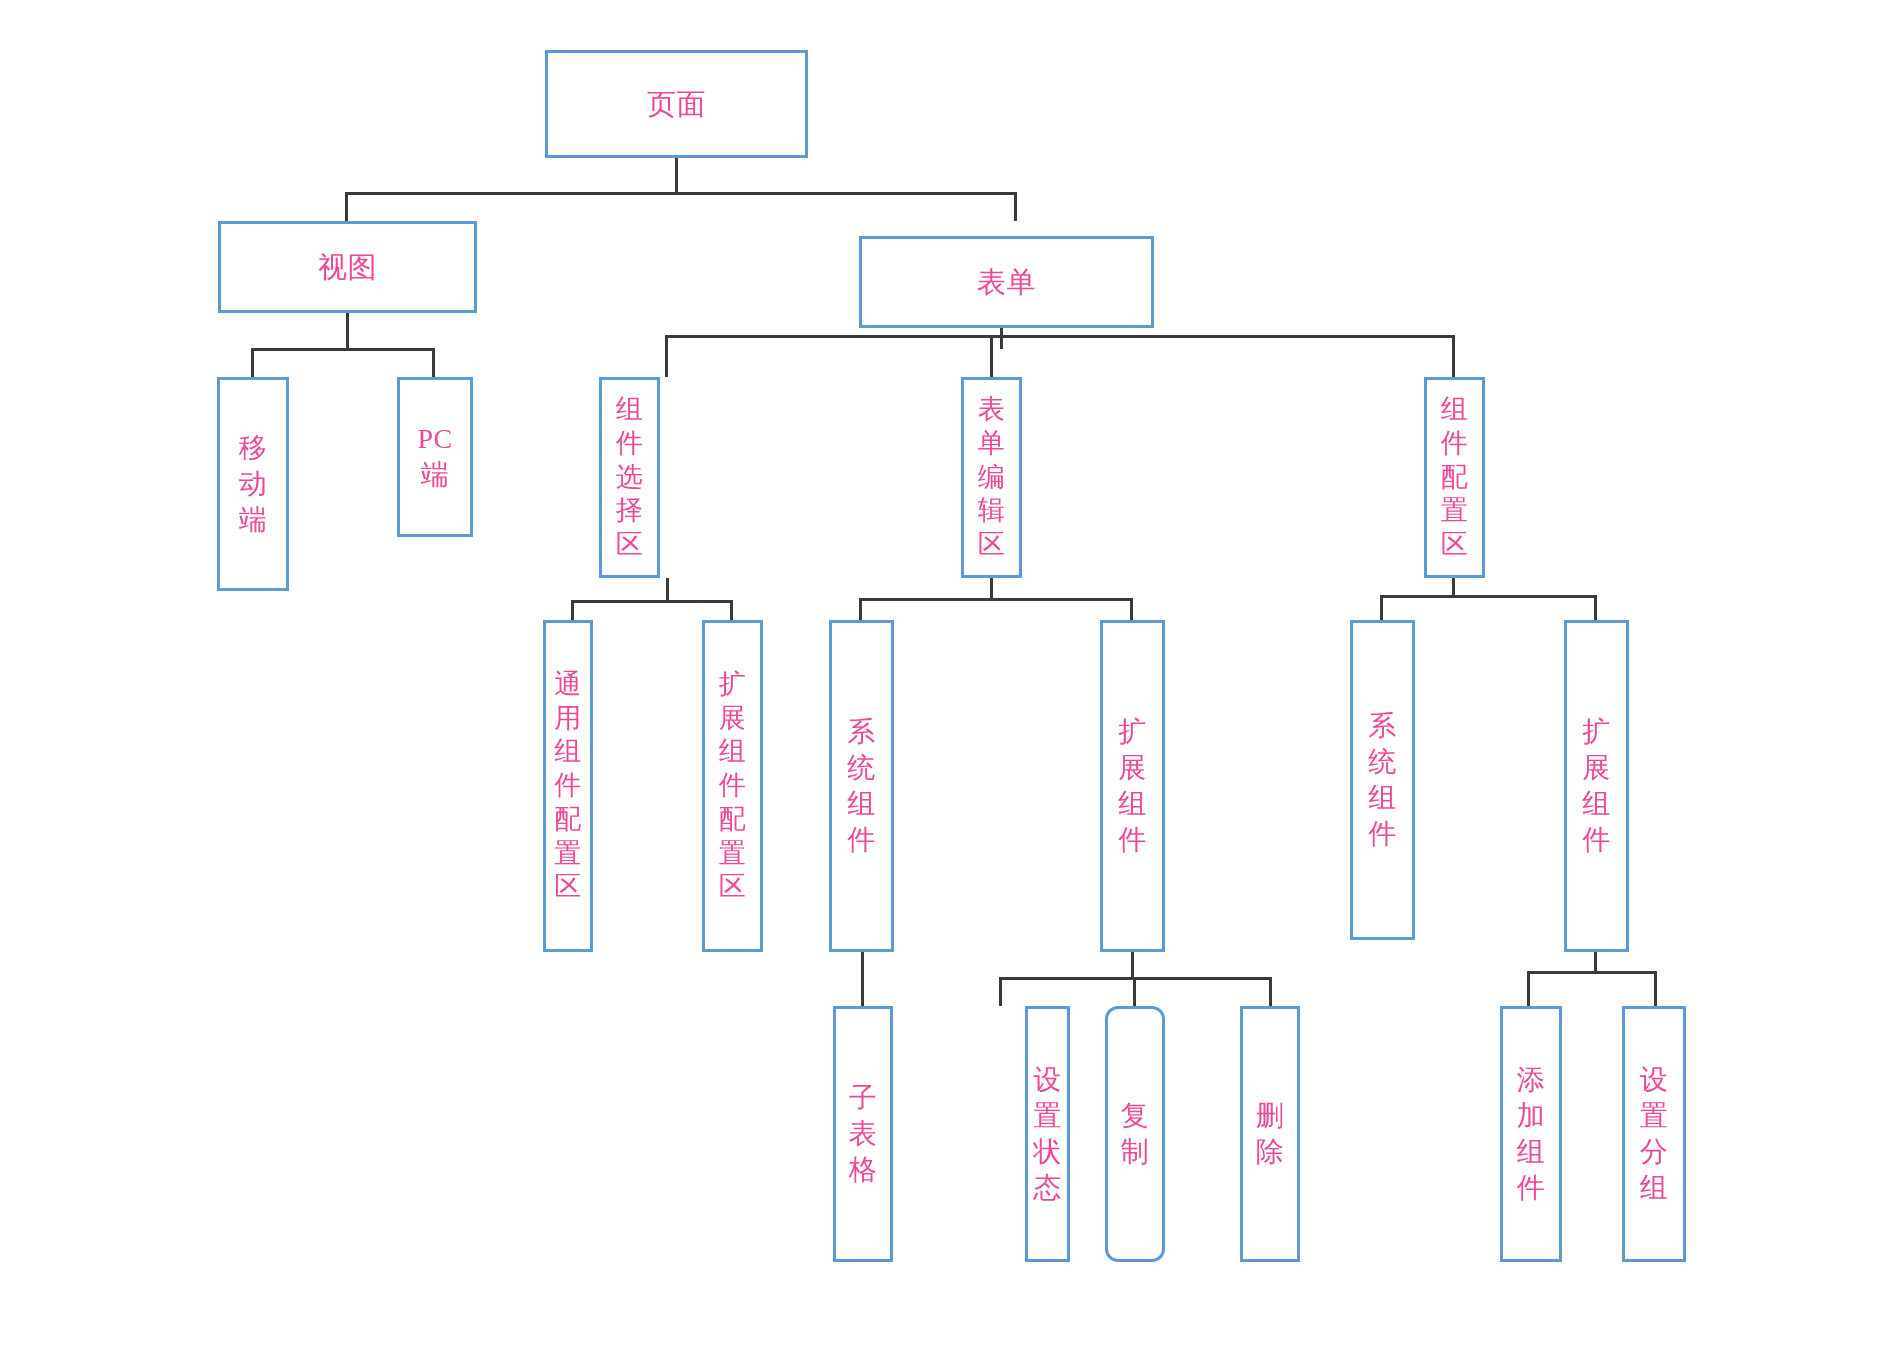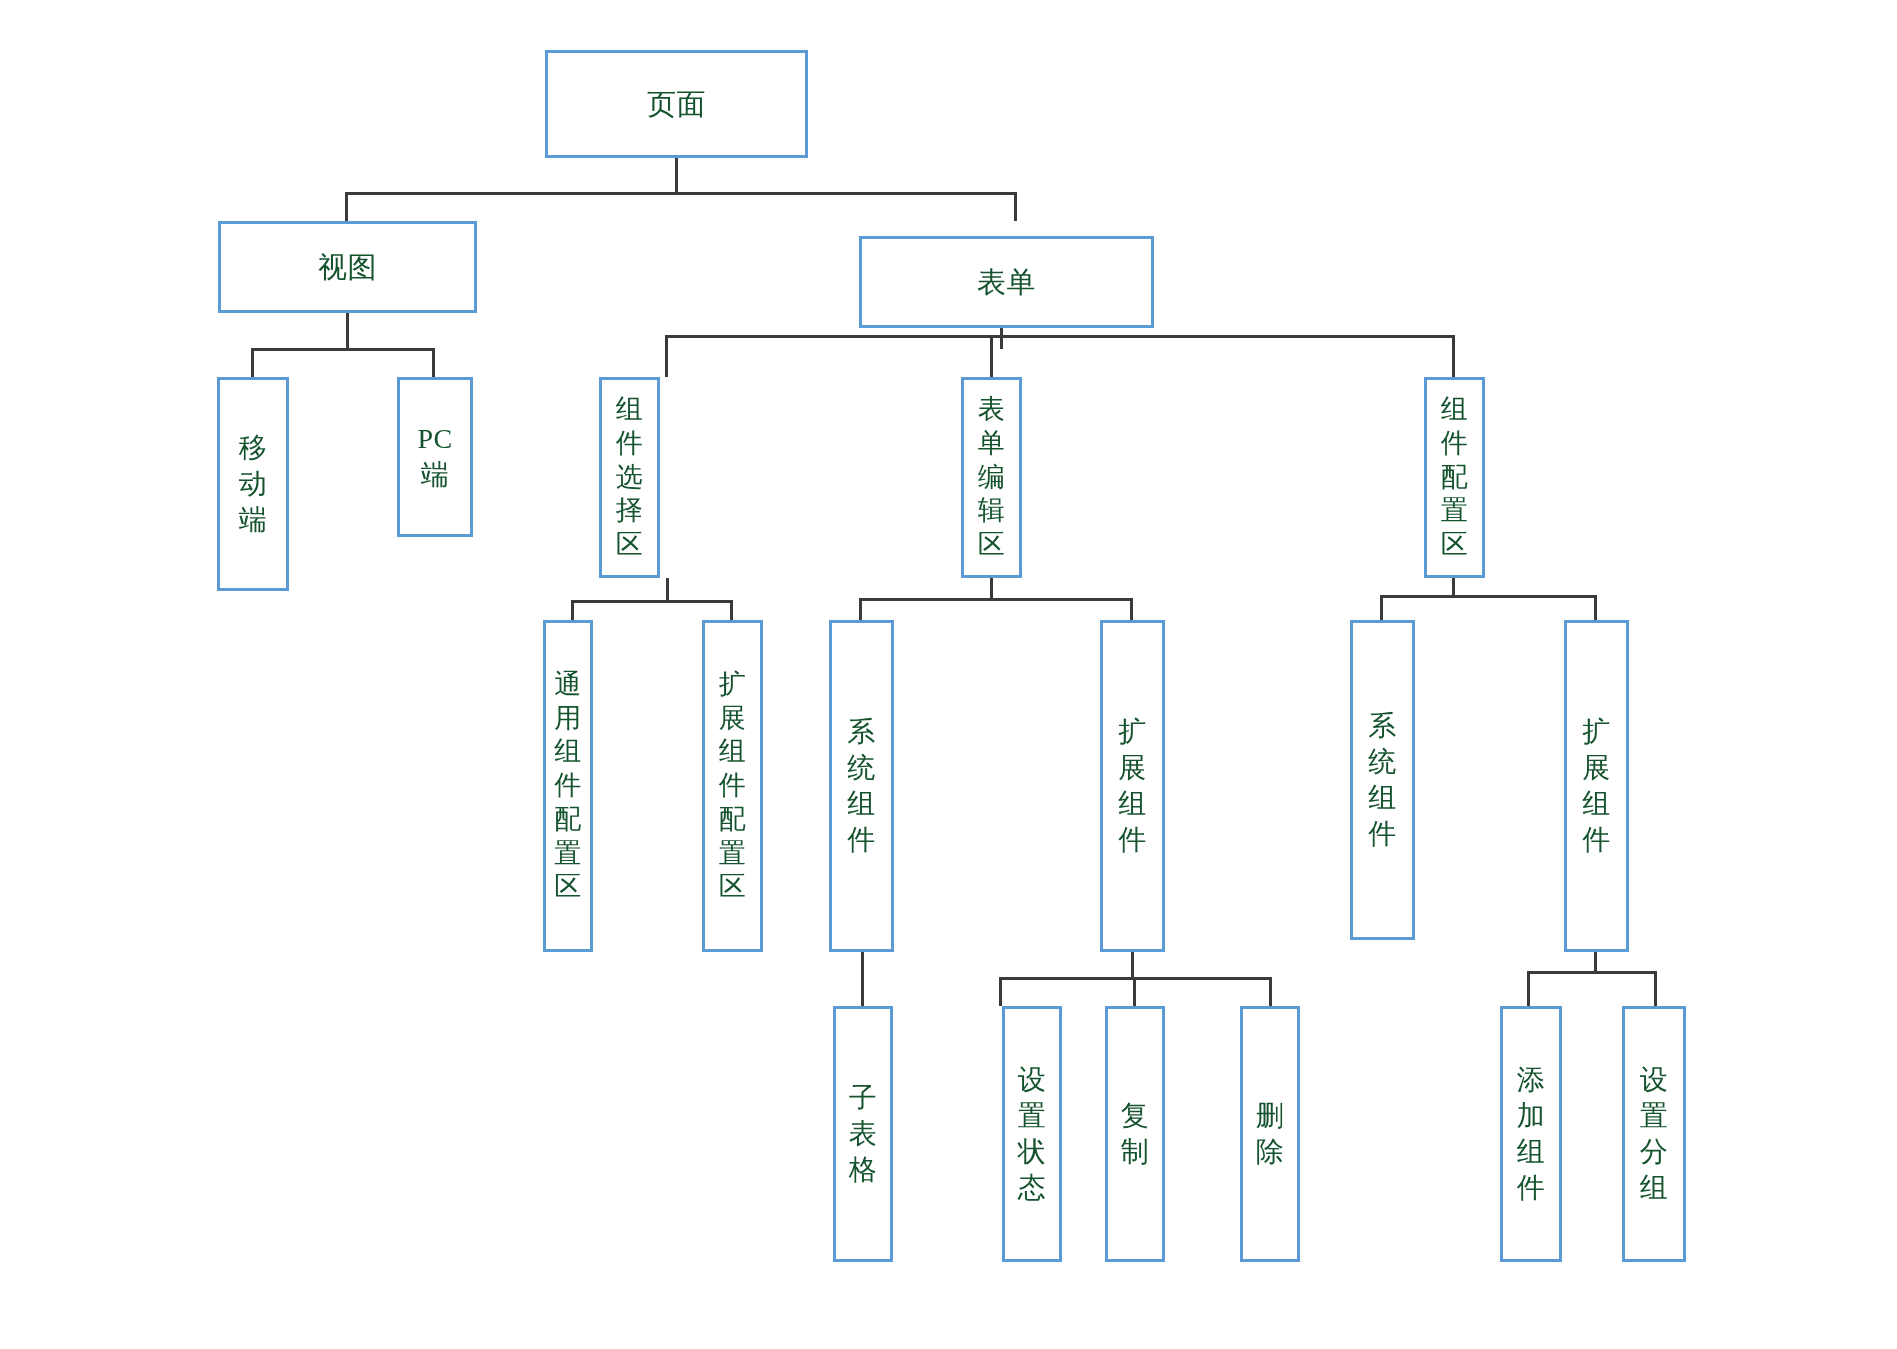--- a/index.html
+++ b/index.html
@@ -27,21 +27,21 @@
     background: #ffffff;
     display: flex;
     align-items: center;
     justify-content: center;
     color: #4A8BC9;
     z-index: 3;
   }
   .node .label {
     display: block;
     text-align: center;
-    color: #14532d;
+    color: #ec4899;
     font-family: "Liberation Serif", "DejaVu Serif", serif;
     line-height: 1.16;
     white-space: pre-line;
     letter-spacing: 0.5px;
   }
   .node.horiz .label {
     font-size: 29px;
     line-height: 1.2;
   }
   .node.vert .label {
@@ -160,25 +160,25 @@
   </div>
 
   <div class="node vert" style="left:1564px; top:620px; width:65px; height:332px;">
     <span class="label" style="word-break:break-all; width:30px;">扩展组件</span>
   </div>
 
   <div class="node vert" style="left:833px; top:1006px; width:60px; height:256px;">
     <span class="label" style="word-break:break-all; width:30px;">子表格</span>
   </div>
 
-  <div class="node vert" style="left:1002px; top:1006px; width:60px; height:256px;">
+  <div class="node vert" style="left:1025px; top:1006px; width:45px; height:256px;">
     <span class="label" style="word-break:break-all; width:30px;">设置状态</span>
   </div>
 
-  <div class="node vert" style="left:1105px; top:1006px; width:60px; height:256px;">
+  <div class="node vert" style="left:1105px; top:1006px; width:60px; height:256px;border-radius:13px;">
     <span class="label" style="word-break:break-all; width:30px;">复制</span>
   </div>
 
   <div class="node vert" style="left:1240px; top:1006px; width:60px; height:256px;">
     <span class="label" style="word-break:break-all; width:30px;">删除</span>
   </div>
 
   <div class="node vert" style="left:1500px; top:1006px; width:62px; height:256px;">
     <span class="label" style="word-break:break-all; width:30px;">添加组件</span>
   </div>

